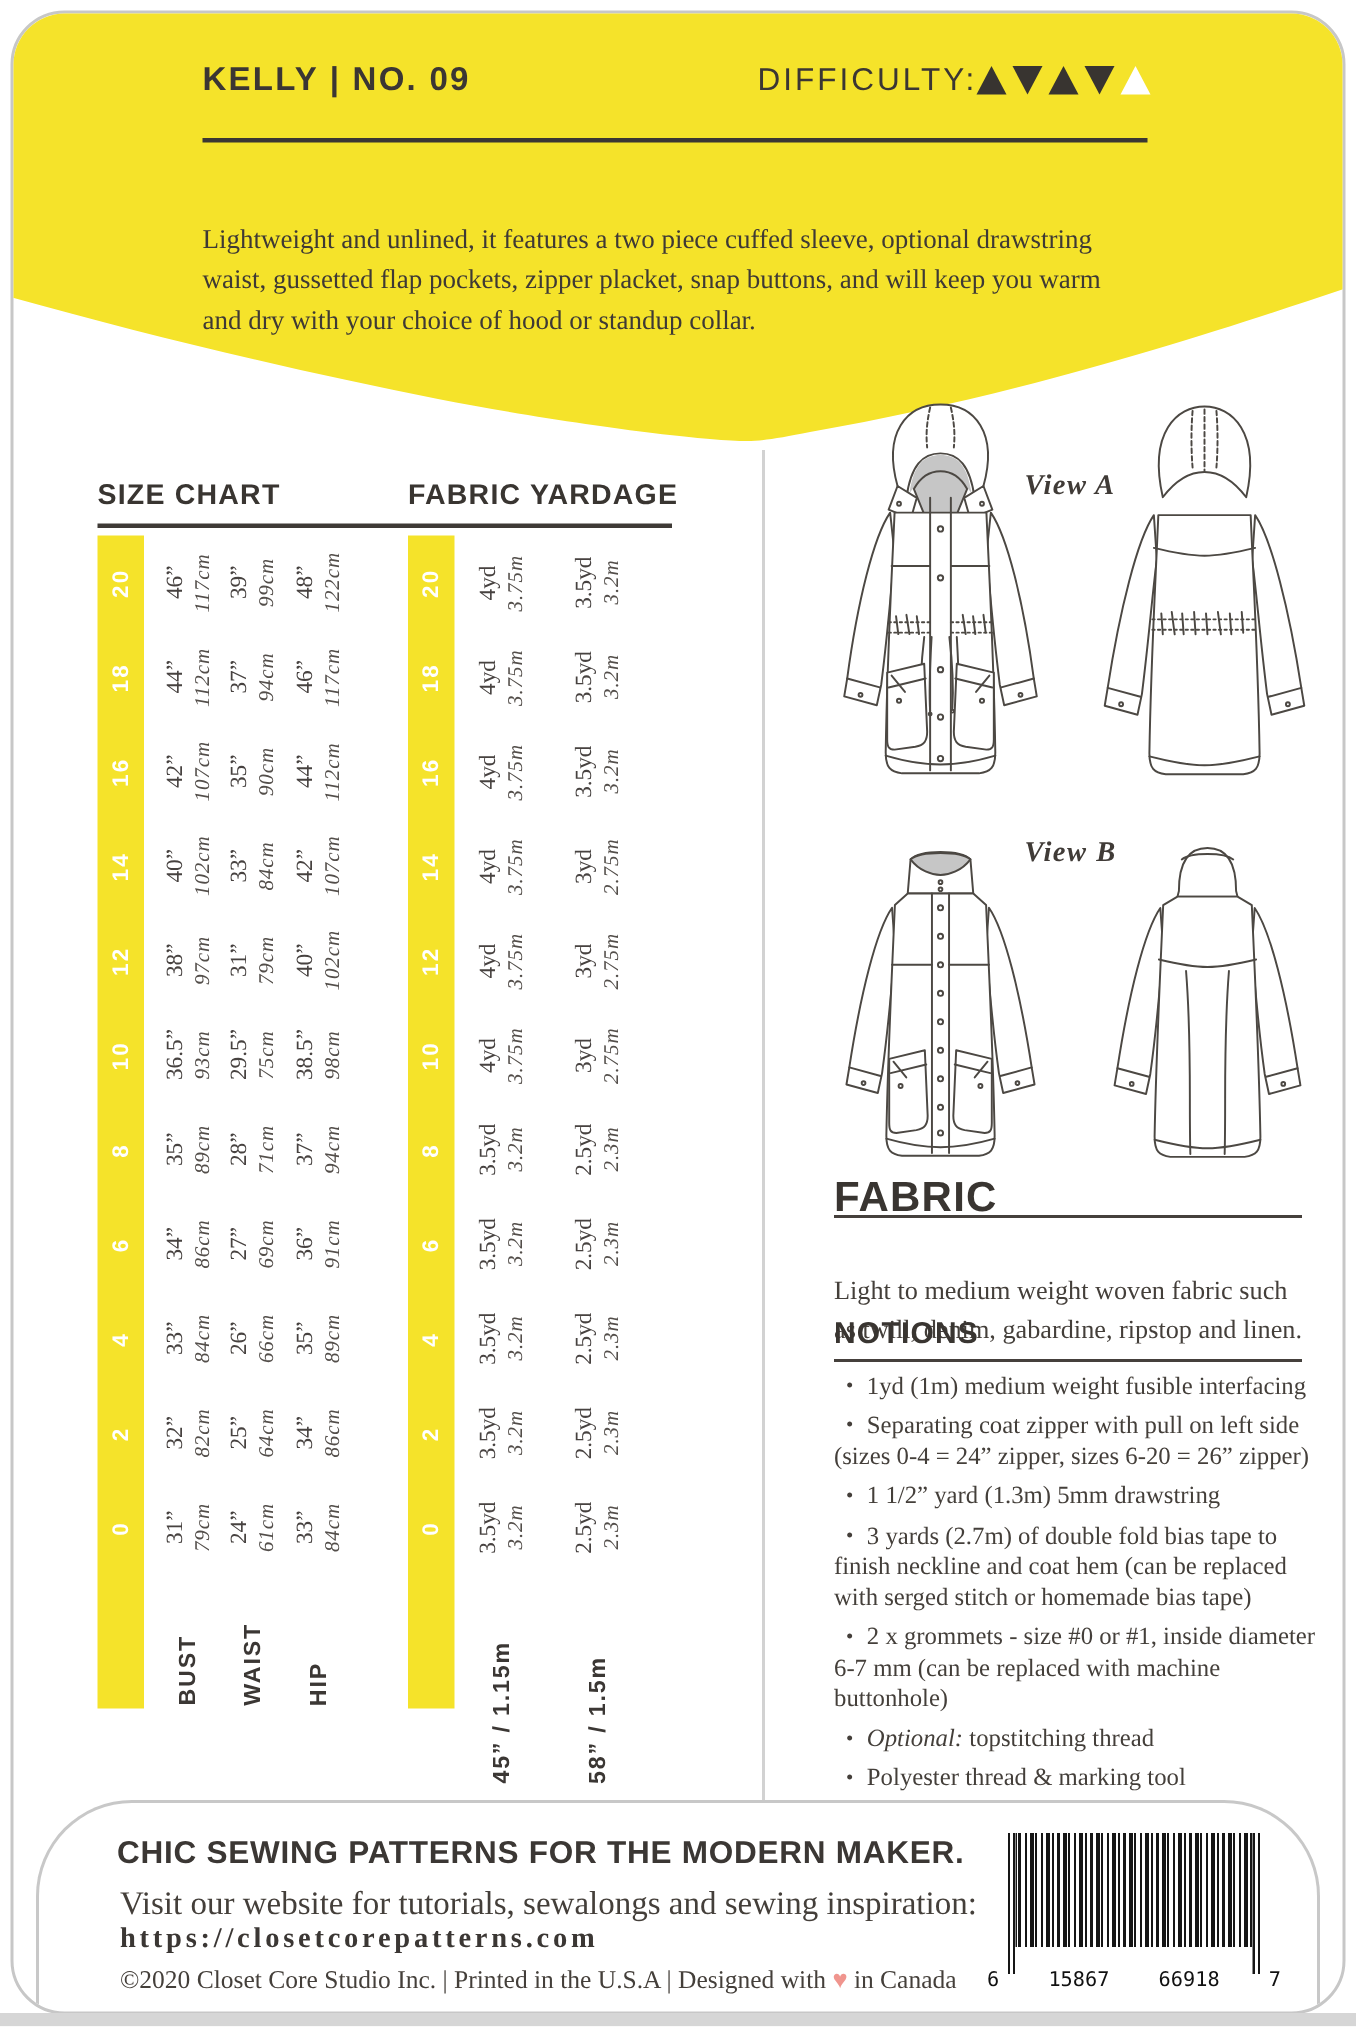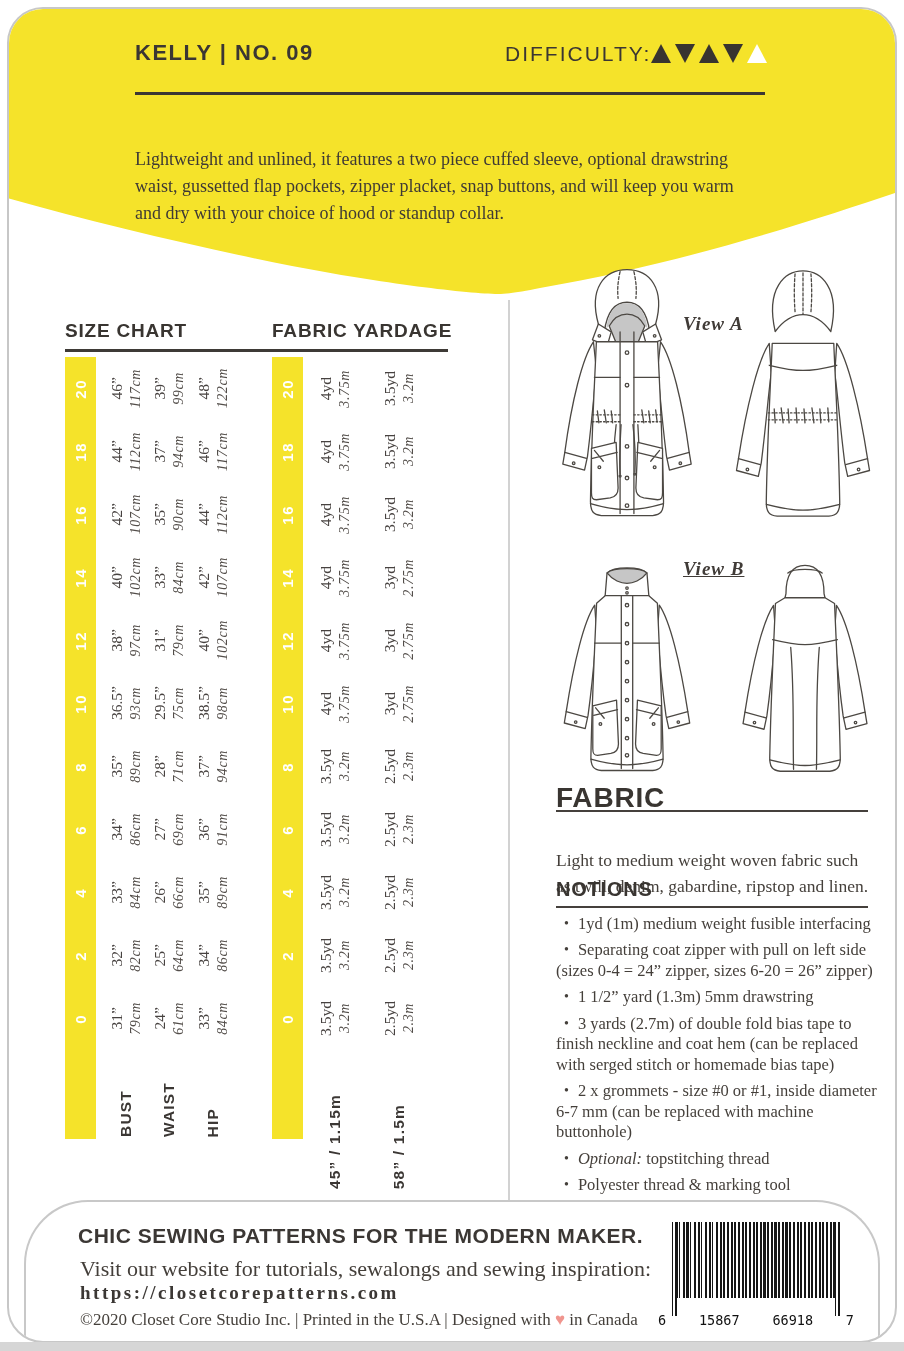--- a/index.html
+++ b/index.html
@@ -527,21 +527,21 @@
           <path fill="#fff" d="M108,56 C119,72 130,116 138,168 L140,180 L118,186 L115,172 C110,136 108,108 106,84 Z"></path>
           <path d="M138,168 L116,174"></path>
             <circle cx="128" cy="179" r="1.3"></circle>
           <path fill="#fff" d="M44,54 L54,48 L96,48 L106,54 C108,100 111,160 112,216 C112,226 109,229 101,230 L49,230 C41,229 38,226 38,216 C39,160 42,100 44,54 Z"></path>
           <path d="M41,92 C70,99 80,99 109,92"></path>
           <path d="M60,100 C64,150 62,190 63,228 M90,100 C86,150 88,190 87,228"></path>
           <path d="M38,218 C70,226 80,226 112,218"></path>
         </g>
       </svg>
 
-      <div class="viewlab" style="left:683px;top:558px;text-decoration:underline;">View B</div>
+      <div class="viewlab" style="left:683px;top:558px;">View B</div>
 
       <div class="sec-h" style="left:556px;top:782px;font-size:28px;">FABRIC</div>
       <div class="rp-rule" style="top:810px;"></div>
       <div class="serif-p" style="top:820px;">Light to medium weight woven fabric such as twill, denim, gabardine, ripstop and linen.</div>
 
       <div class="sec-h" style="left:556px;top:878px;font-size:20px;">NOTIONS</div>
       <div class="rp-rule" style="top:906px;"></div>
       <ul class="notions">
         <li><span>1yd (1m) medium weight fusible interfacing</span></li>
         <li><span>Separating coat zipper with pull on left side (sizes 0-4 = 24” zipper, sizes 6-20 = 26” zipper)</span></li>

